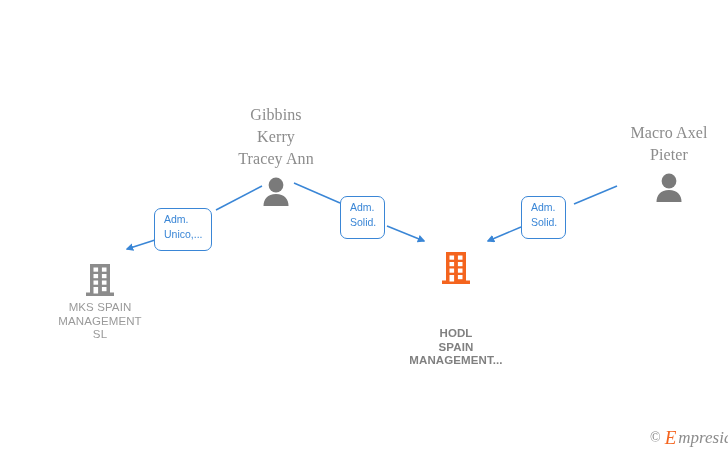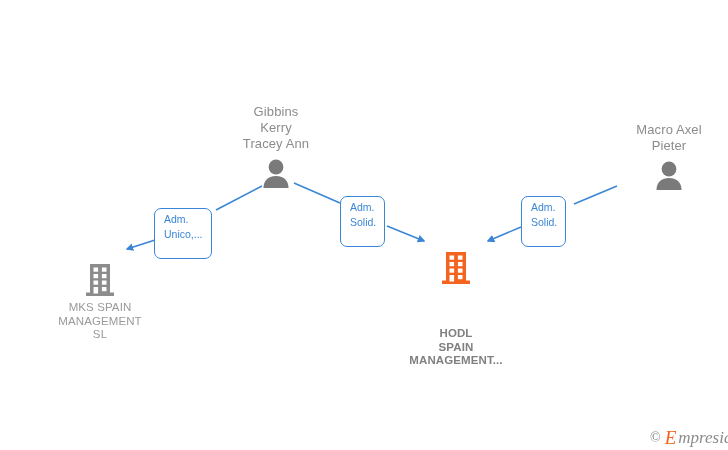--- a/index.html
+++ b/index.html
@@ -27,24 +27,25 @@
     height: 450px;
   }
 
   
   .node {
     position: absolute;
     text-align: center;
   }
   .person-name {
     color: #8c8c8c;
-    font-size: 13px;
-    line-height: 16px;
+    font-size: 16px;
+    line-height: 22px;
     letter-spacing: 0.1px;
     white-space: pre-line;
+    font-family: Liberation Serif, serif;
   }
   .person-icon {
     display: block;
     margin: 6px auto 0 auto;
   }
 
   
   .company-icon {
     display: block;
     margin: 0 auto;
@@ -69,21 +70,21 @@
   
   .edge-label {
     position: absolute;
     box-sizing: border-box;
     border: 1.3px solid #3a86d6;
     border-radius: 7px;
     background: #ffffff;
     color: #3a86d6;
     font-size: 10.5px;
     line-height: 15px;
-    padding: 3px 8px 16px 9px;
+    padding: 3px 8px 8px 9px;
     text-align: left;
     white-space: pre-line;
   }
 
   
   #watermark {
     position: absolute;
     display: flex;
     align-items: center;
     gap: 4px;

